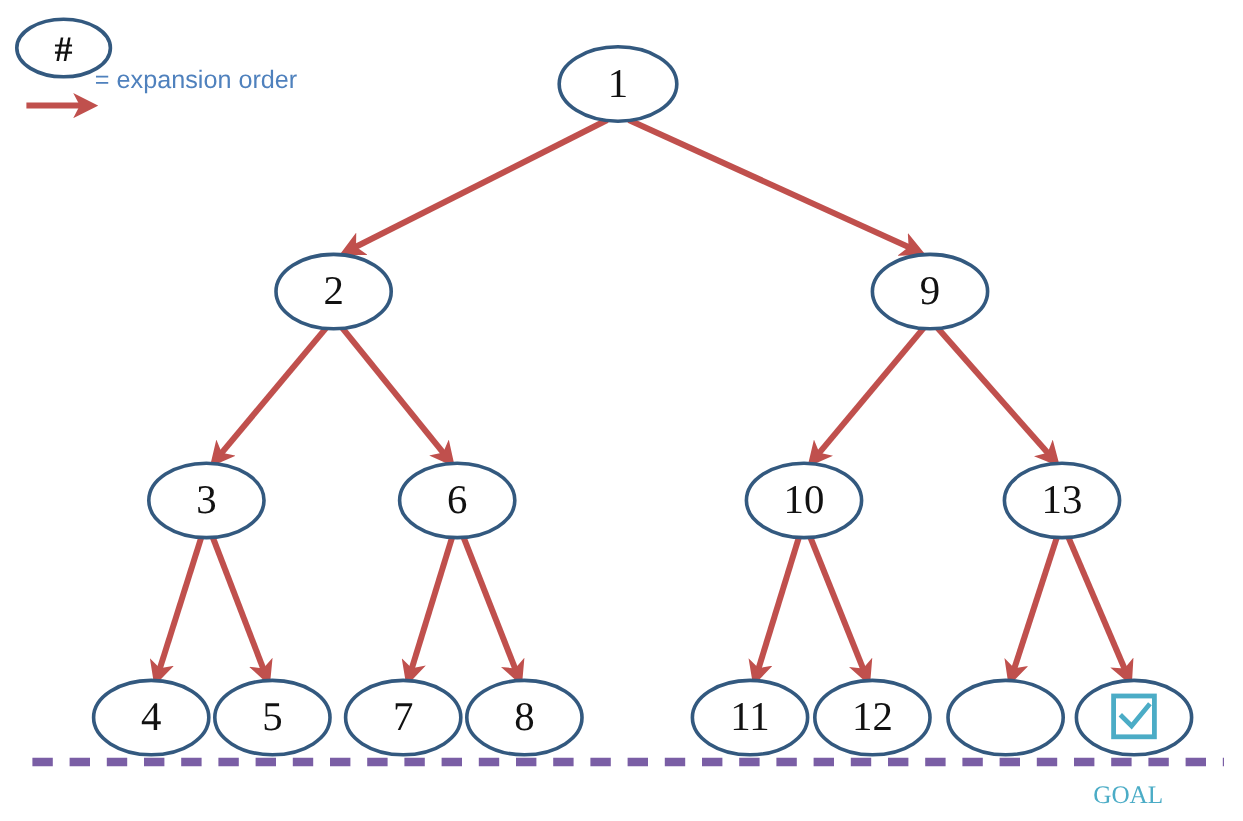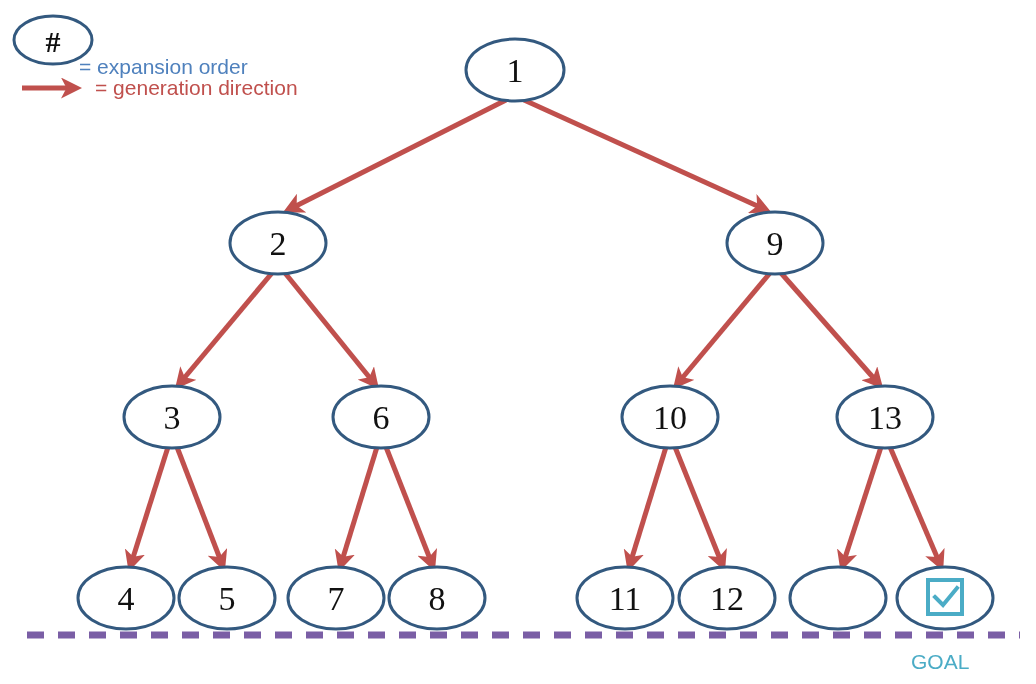--- a/index.html
+++ b/index.html
@@ -195,21 +195,20 @@
       <g>
         <line class="edge-line" marker-end="url(#arrowhead-legend)" x1="22" y1="88" x2="74" y2="88"></line>
       </g>
 
     </g>
 
   </svg>
 
   <div style="position:absolute; left:79px; top:27px;margin-top:28px;" class="html-legend-blue">= expansion order</div>
 
-  <div style="position:absolute; left:95px; top:76px;" class="html-legend-red">= generation direction</div>
 
 
   <div style="position:absolute; left:911px; top:650px;" class="html-goal">GOAL</div>
 
 </div>
 
 <style>
   .html-legend-blue {
     font-family: "Liberation Sans", sans-serif;
     font-size: 21px;
@@ -222,18 +221,18 @@
     color: #c0504d;
     white-space: nowrap;
   }
   .html-cutoff {
     font-family: "Liberation Sans", sans-serif;
     font-size: 21px;
     color: #7a5ea5;
     white-space: nowrap;
   }
   .html-goal {
-    font-family: Liberation Sans, sans-serif;
+    font-family: Liberation Serif, serif;
     font-size: 21px;
     color: #4bacc6;
     white-space: nowrap;
   }
 </style>
 
 </body></html>

